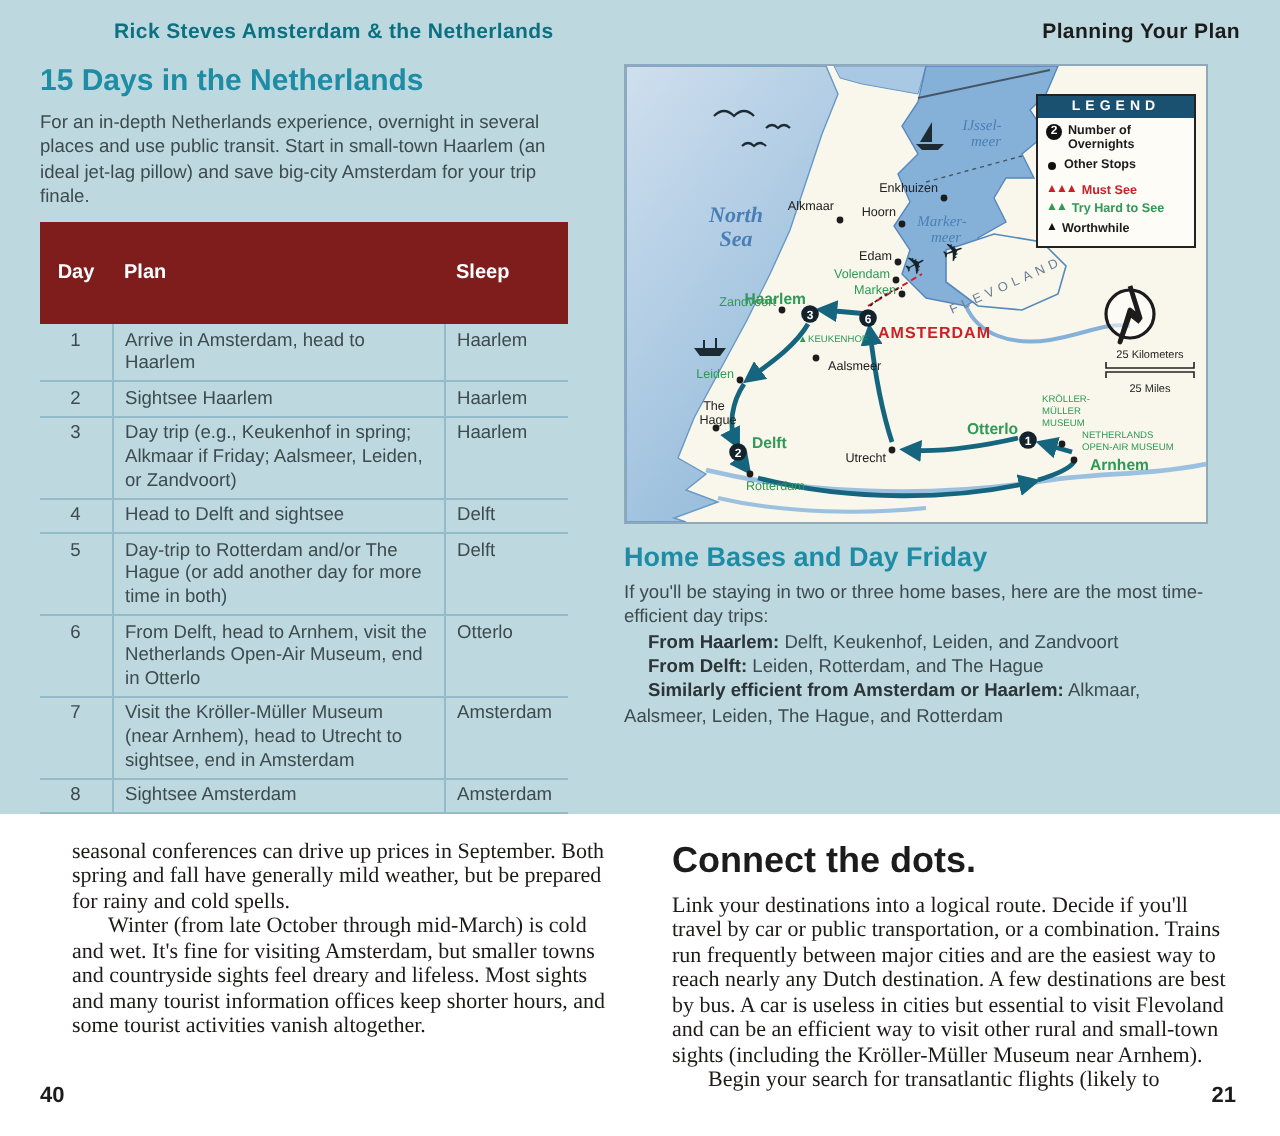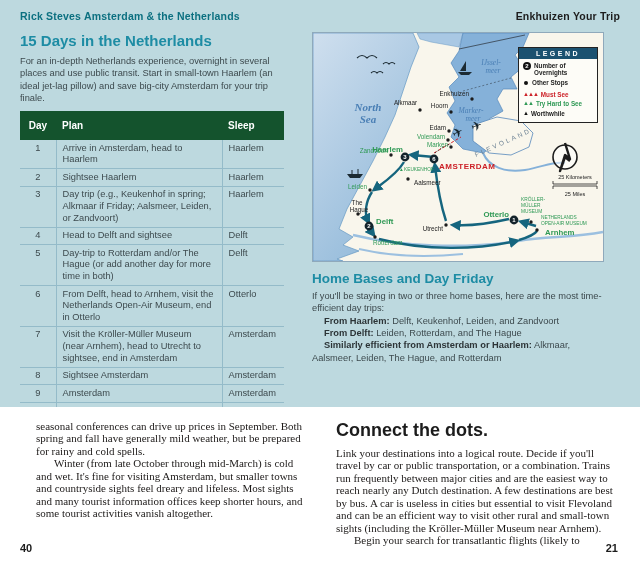--- a/index.html
+++ b/index.html
@@ -7,32 +7,32 @@
   .page {
     position:relative; width:640px; height:568px; margin:0 auto;
     background:#ffffff; overflow:hidden;
     font-family:"Liberation Sans", sans-serif;
   }
   
   .top { position:absolute; left:0; top:0; width:640px; height:407px;
          background:#bdd9df; padding:10px 20px 0 20px; }
   .running-head { display:flex; justify-content:space-between;
                   font-size:10.5px; font-weight:bold; letter-spacing:.2px; }
-  .rh-left { color:#0c7080; }
+  .rh-left { color:#0c7080;margin-left:37px; }
   .rh-right { color:#1c1c1c; }
   .cols { display:flex; margin-top:10px; }
   .col-left { width:264px; }
   .col-right { width:292px; margin-left:28px; }
 
   h2.section-title { color:#1d8ca4; font-size:15px; font-weight:bold; margin-bottom:6px; }
   .intro { font-size:9.3px; line-height:1.32; color:#3d4a4e; margin-bottom:7px; }
 
   table.itin { width:100%; border-collapse:collapse; font-size:9.3px; color:#3d4a4e; }
-  table.itin th { background:#14532d; color:#ffffff; font-weight:bold;
-                  text-align:left; padding:9px 6px; font-size:10px; }
+  table.itin th { background:#7f1d1d; color:#ffffff; font-weight:bold;
+                  text-align:left; padding:20px 6px; font-size:10px; }
   table.itin th.day-col { width:36px; text-align:center; }
   table.itin th.sleep-col { width:62px; }
   table.itin td { border-bottom:1px solid #94bbc9; padding:2.5px 6px 2.5px 6px;
                   vertical-align:top; line-height:1.25; }
   table.itin td:first-child { text-align:center; border-right:1px solid #94bbc9; }
   table.itin td:nth-child(2) { border-right:1px solid #94bbc9; }
   .with-less { font-size:9.3px; line-height:1.32; color:#3d4a4e; margin-top:7px; }
   .with-less b { color:#2c3437; }
 
   
@@ -94,21 +94,21 @@
   .m-num { font-family:"Liberation Sans", sans-serif; fill:#fff; font-size:6px; font-weight:bold; }
 </style>
 </head>
 <body>
 
 <div class="page">
 
   <div class="top">
     <div class="running-head">
       <span class="rh-left">Rick Steves Amsterdam &amp; the Netherlands</span>
-      <span class="rh-right">Enkhuizen Your Trip</span>
+      <span class="rh-right">Planning Your Plan</span>
     </div>
 
     <div class="cols">
 
       <div class="col-left">
         <h2 class="section-title">15 Days in the Netherlands</h2>
         <p class="intro">For an in-depth Netherlands experience, overnight in several places and use public transit. Start in small-town Haarlem (an ideal jet-lag pillow) and save big-city Amsterdam for your trip finale.</p>
         <table class="itin">
           <thead>
             <tr>

